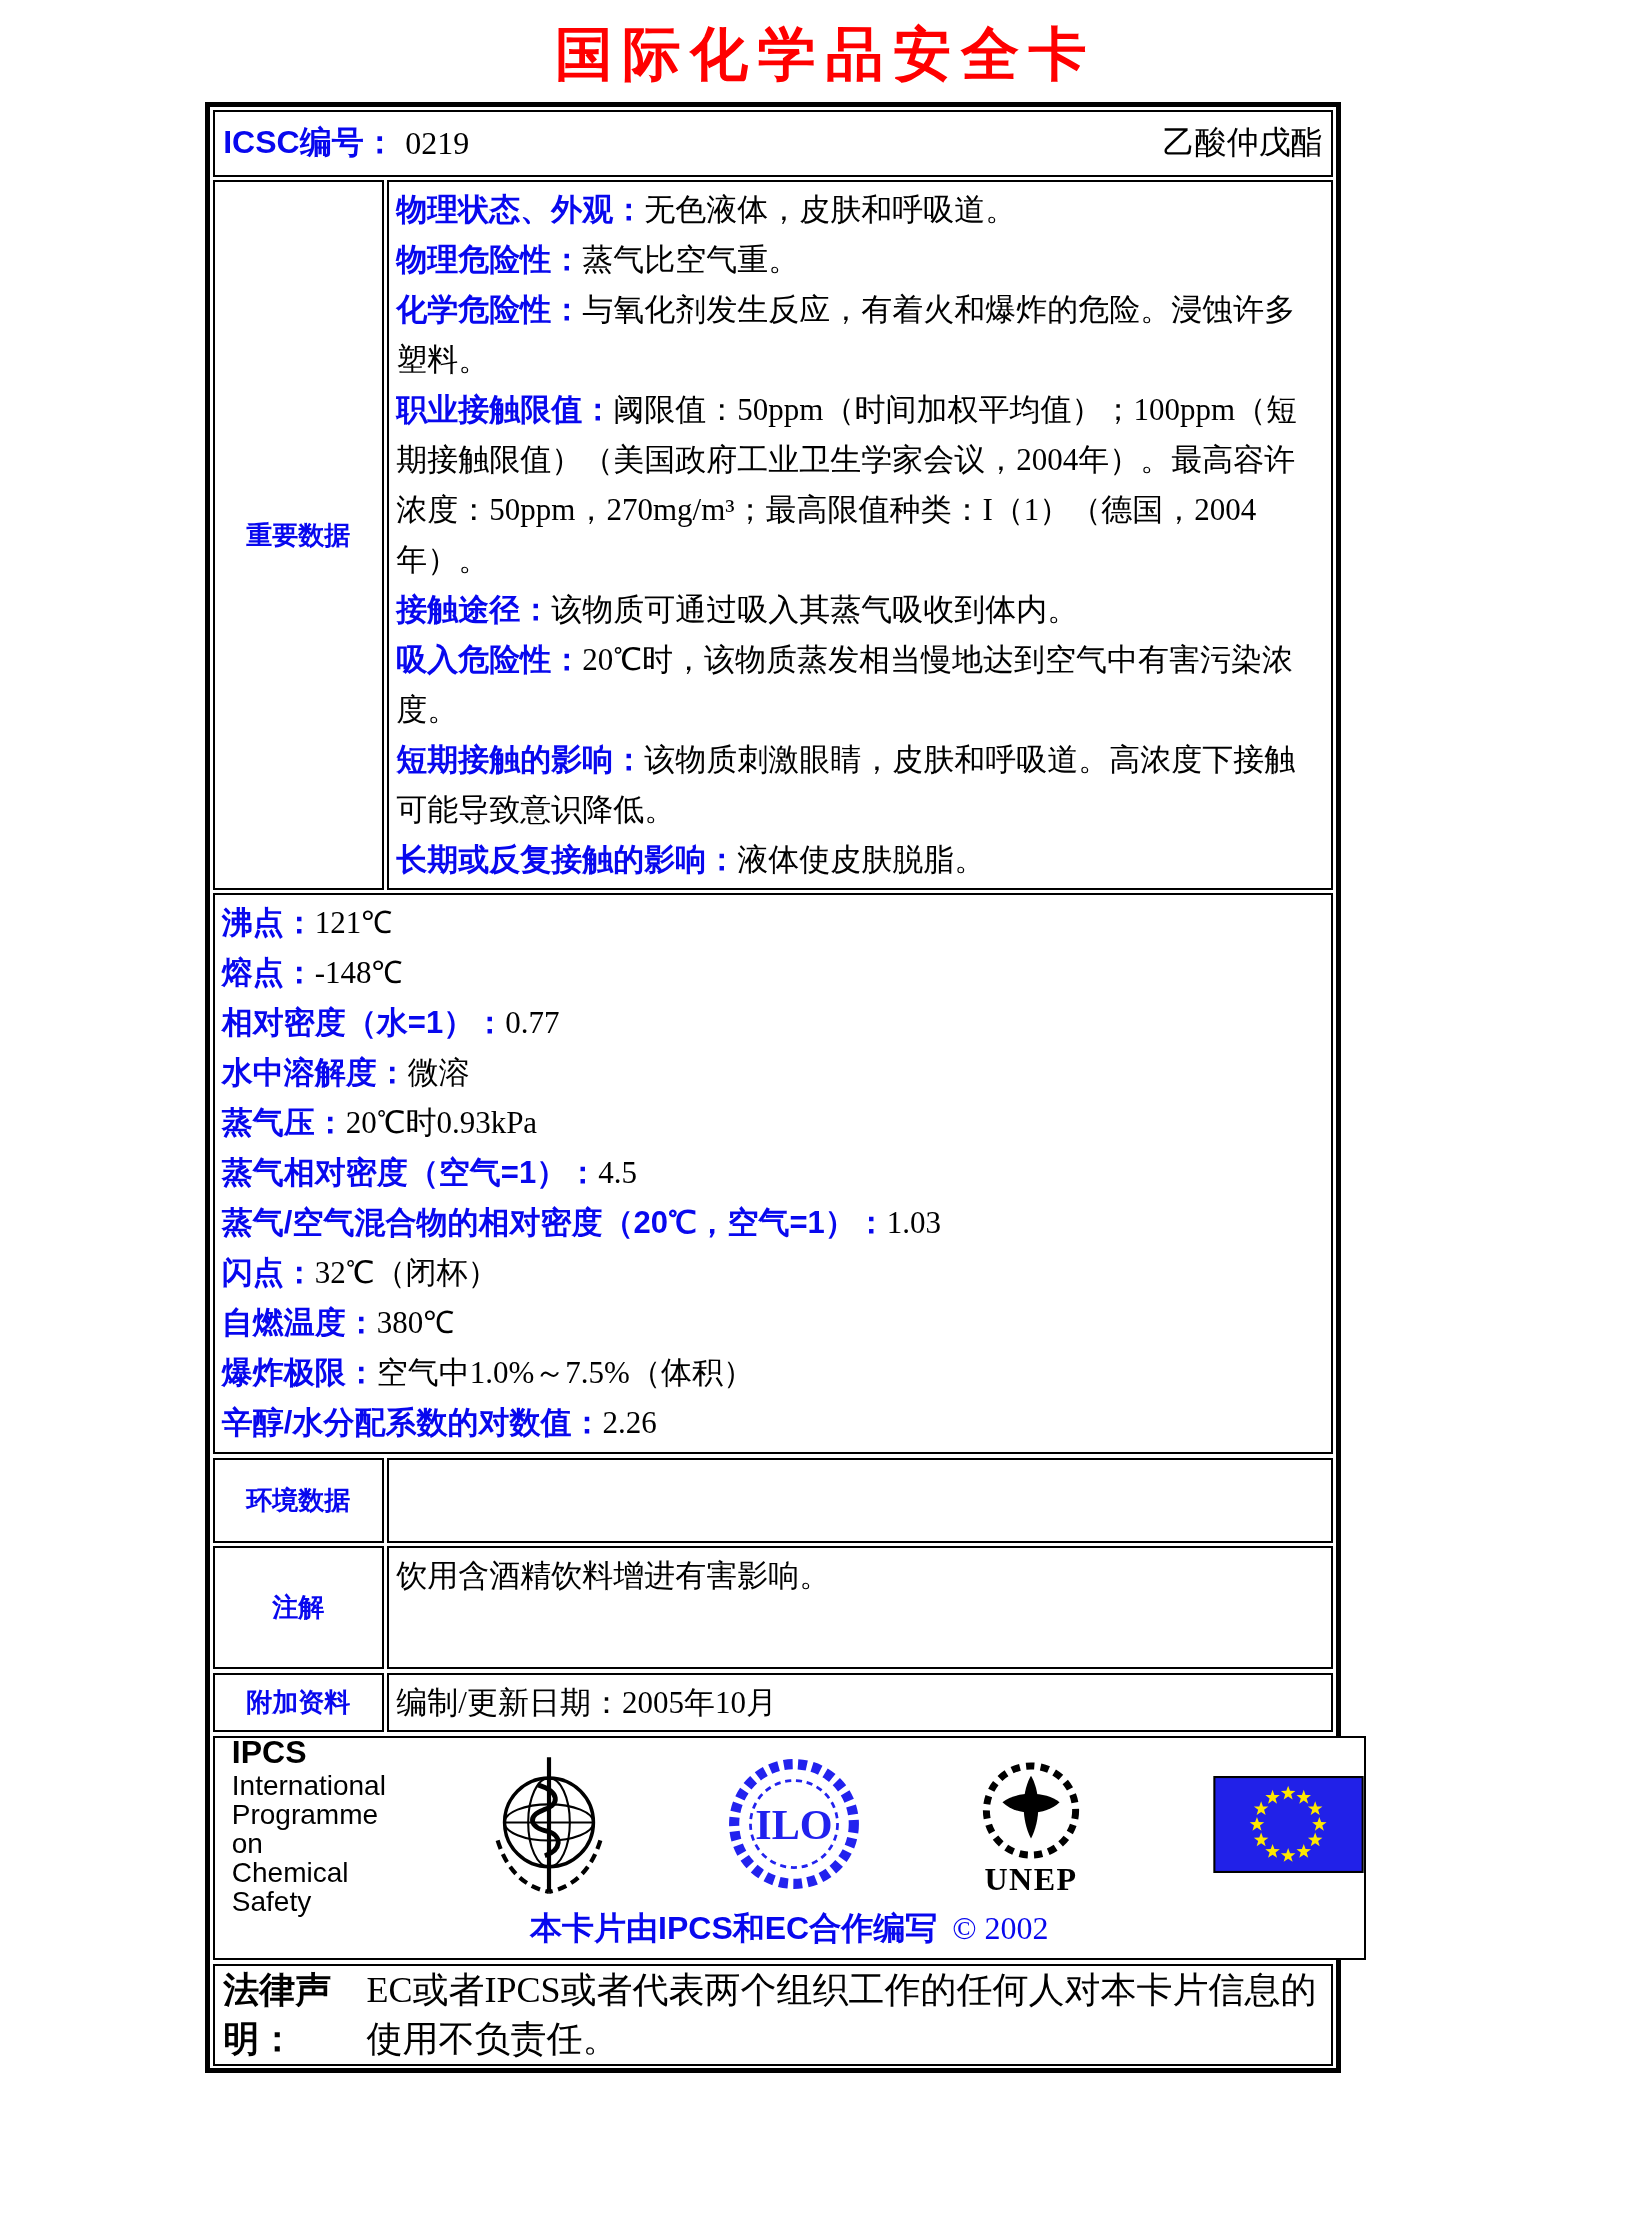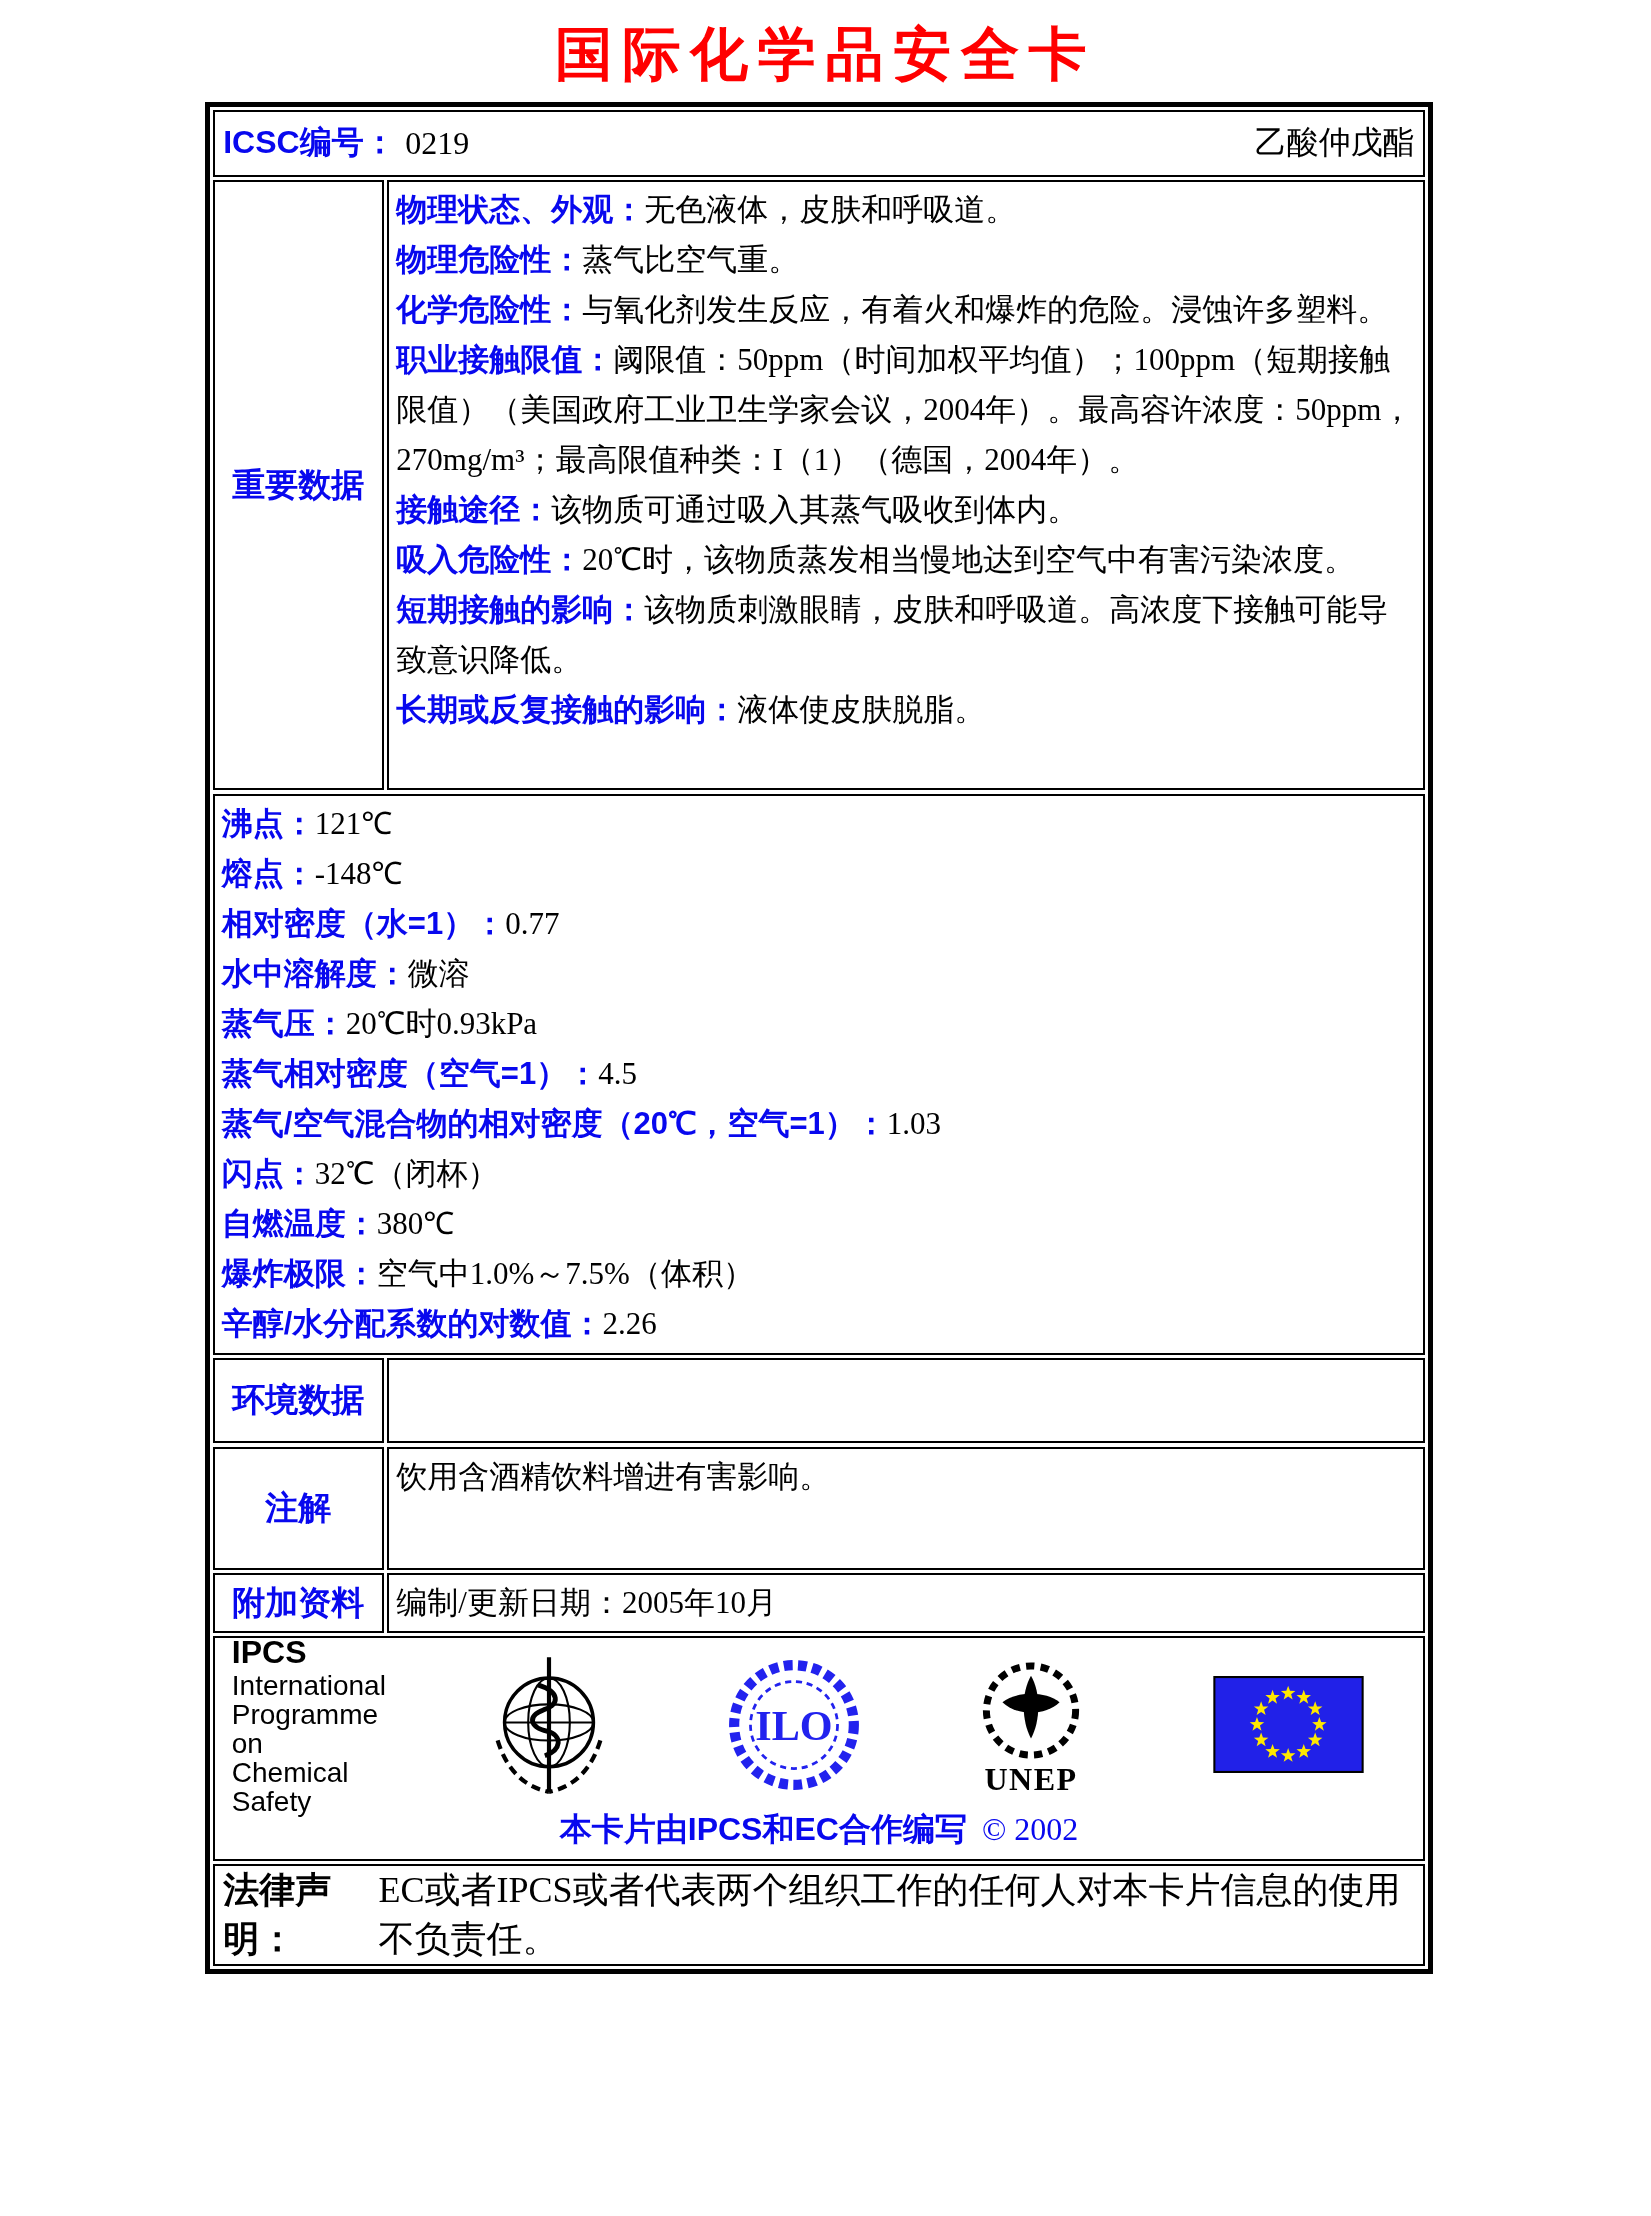--- a/index.html
+++ b/index.html
@@ -7,35 +7,35 @@
 
   .doc-title {
     margin-top:18px; text-align:center;
     font-family:"Liberation Serif", serif;
     font-weight:bold; font-size:58px; letter-spacing:9.7px;
     color:#FF0000; line-height:73px;
   }
 
   .card {
     box-sizing:border-box;
-    width:1228px; margin:11px 0 0 205px;
+    width:1136px; margin:11px 0 0 205px;
     border:5.6px solid #000; padding:2.8px;
     background:#fff;
   }
 
   .row { display:flex; align-items:stretch; gap:3.5px; margin-top:3.5px; }
   .row:first-child { margin-top:0; }
   .cell { box-sizing:border-box; border:2.1px solid #000; background:#fff; }
   .full { flex:1; }
 
   .label-cell {
     width:171px; flex:none;
     display:flex; align-items:center; justify-content:center;
     font-family:"Liberation Sans", sans-serif;
-    font-weight:bold; font-size:33px; color:#0808EE;
+    font-weight:bold; font-size:26px; color:#0808EE;
     text-align:center;
   }
   .content-cell {
     flex:1; padding:2.8px 9.7px 2.8px 7px;
     font-size:31px; line-height:50px;
   }
   .para { margin:0; }
   .key {
     color:#0808EE; font-weight:bold;
     font-family:"Liberation Sans", sans-serif;

